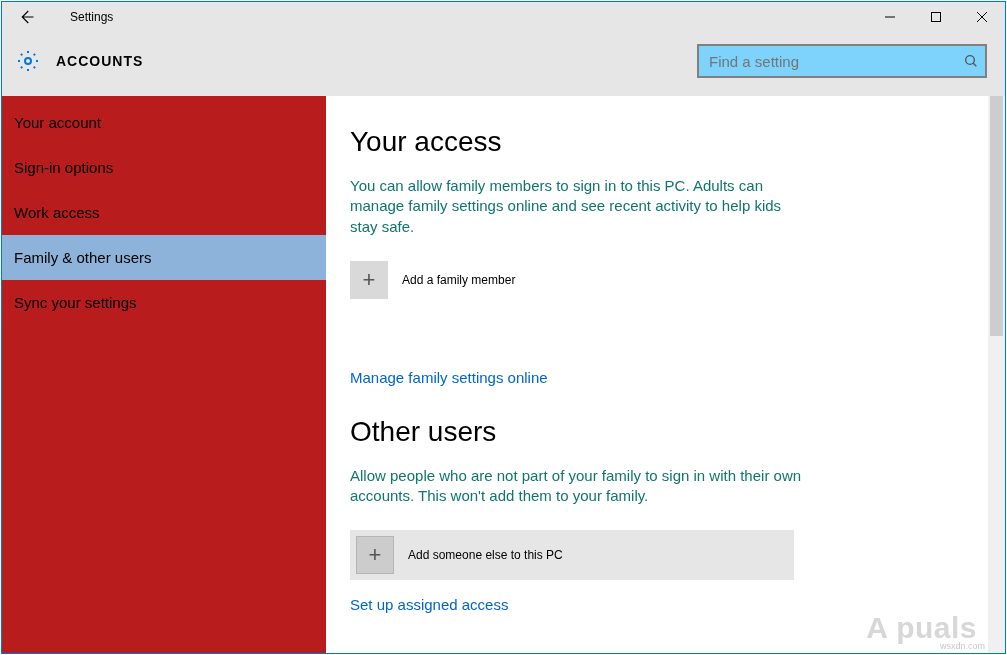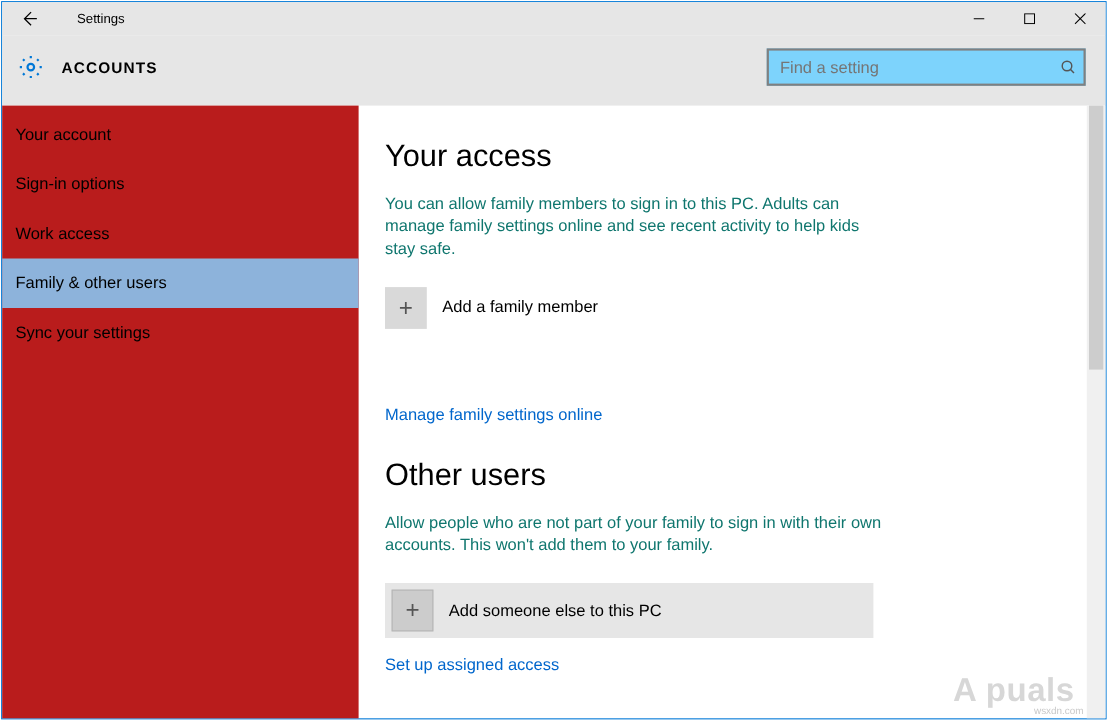--- a/index.html
+++ b/index.html
@@ -25,21 +25,21 @@
     .content-wrap { flex: 1; position: relative; display:flex;}
     .content { flex:1; padding: 30px 24px 20px 24px; overflow: hidden; }
     .scrollbar { width: 17px; background: #f0f0f0; position: relative; }
     .scroll-thumb { position: absolute; left: 2px; right: 2px; top: 0; height: 240px; background: #cdcdcd; }
     .h1 { font-size: 28px; font-weight: 400; color: #000; margin-bottom: 18px; }
     .p { font-size: 15px; color: #0f766e; line-height: 1.35; max-width: 460px; margin-bottom: 24px; }
     .add-row { display: flex; align-items: center; gap: 14px; max-width:444px; padding:0;}
     .add-row.wide { background: #e6e6e6; padding:6px;}
     .plus-box { width: 38px; height: 38px; background: #d9d9d9; display: flex; align-items: center; justify-content: center; font-size: 22px; color: #555; border: none; }
     .add-row.wide .plus-box { background:#ccc; border:1px solid #b5b5b5;}
-    .add-text { font-size: 15px; color: #000; }
+    .add-text { font-size: 12px; color: #000; }
     .link { font-size: 15px; color: #0066cc; cursor: pointer; }
     .section-gap { height: 70px; }
     .section-gap2 { height: 30px; }
     .watermark { position: absolute; right: 28px; bottom: 8px; font-size: 30px; font-weight: 700; color: #b0b0b0; letter-spacing: 0.5px; font-family: Arial, sans-serif; opacity:0.5; pointer-events:none;}
     .tiny { position:absolute; right:20px; bottom:2px; font-size:9px; color:#c8c8c8; pointer-events:none;}
   </style>
 </head>
 <body>
 
 <div class="window">

